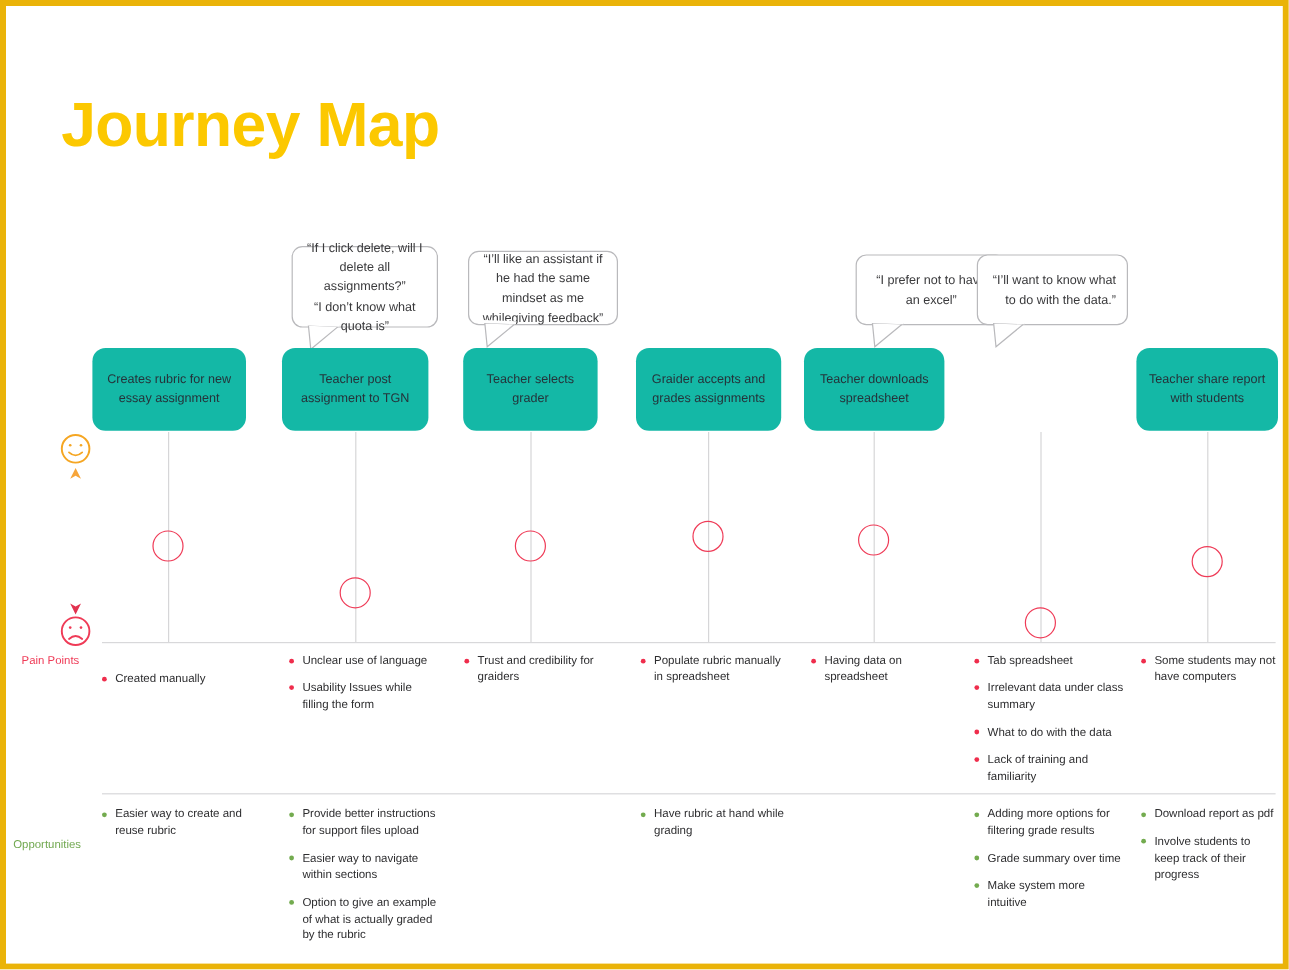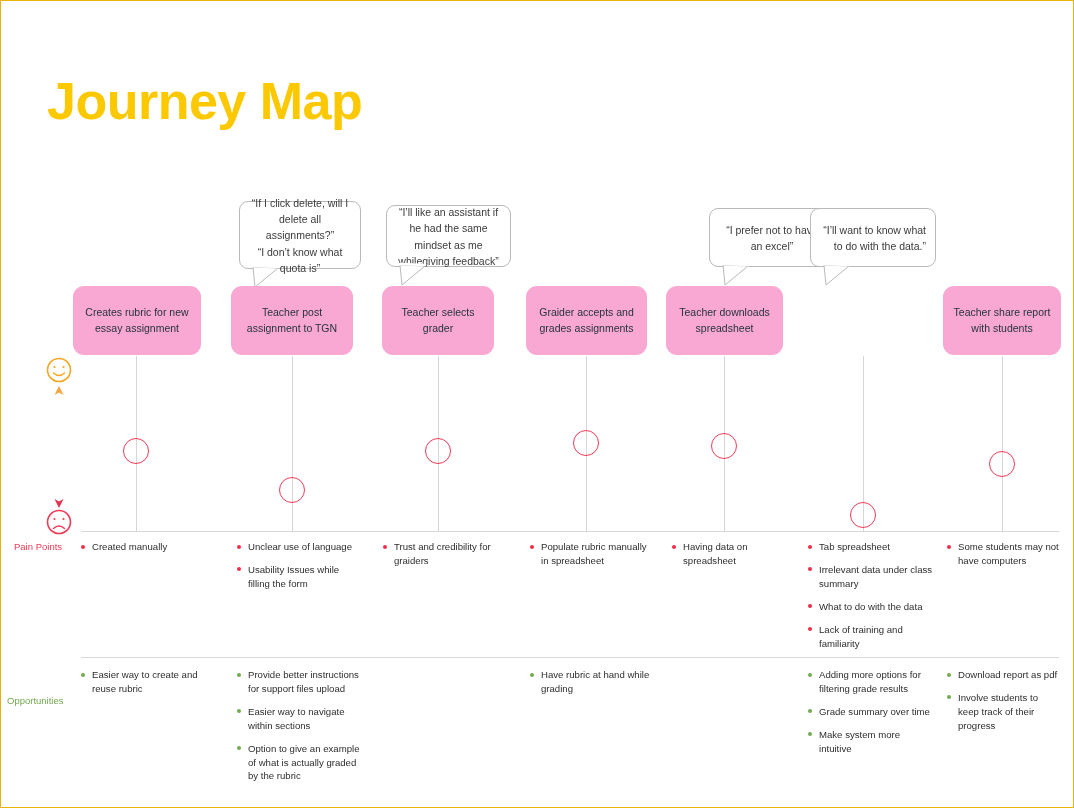--- a/index.html
+++ b/index.html
@@ -8,21 +8,21 @@
     background: #ffffff;
   }
   body {
     font-family: "Liberation Sans", sans-serif;
   }
   #page {
     position: relative;
     width: 1074px;
     height: 808px;
     background: #ffffff;
-    border: 1px solid #eab308;
+    border: 5px solid #eab308;
     box-sizing: border-box;
     overflow: hidden;
   }
 
   
   #title {
     position: absolute;
     left: 46px;
     top: 74px;
     font-size: 52px;
@@ -56,21 +56,21 @@
     bottom: -21px;
     width: 30px;
     height: 22px;
     overflow: visible;
   }
 
   
   .stage-box {
     position: absolute;
     box-sizing: border-box;
-    background: #f9a8d4;
+    background: #14b8a6;
     border-radius: 11px;
     color: #25333a;
     font-size: 10.5px;
     line-height: 1.5;
     text-align: center;
     display: flex;
     align-items: center;
     justify-content: center;
     padding: 4px 7px;
   }
@@ -247,21 +247,21 @@
   <div class="stage-box" style="left:942px; top:285px; width:118px; height:69px;">
     <span>Teacher share report with students</span>
   </div>
 
   <div class="divider" style="left:80px; top:530px; width:978px;"></div>
   <div class="divider" style="left:80px; top:656px; width:978px;"></div>
 
   <div class="row-label" id="pain-label">Pain Points</div>
   <div class="row-label" id="opp-label">Opportunities</div>
 
-  <div class="bullet-col pain" style="left:80px; top:539px; width:120px;">
+  <div class="bullet-col pain" style="left:80px; top:554px; width:120px;">
     <div class="bullet"><span class="dot"></span><span>Created manually</span></div>
   </div>
   <div class="bullet-col pain" style="left:236px; top:539px; width:120px;">
     <div class="bullet"><span class="dot"></span><span>Unclear use of language</span></div>
     <div class="bullet"><span class="dot"></span><span>Usability Issues while filling the form</span></div>
   </div>
   <div class="bullet-col pain" style="left:382px; top:539px; width:120px;">
     <div class="bullet"><span class="dot"></span><span>Trust and credibility for graiders</span></div>
   </div>
   <div class="bullet-col pain" style="left:529px; top:539px; width:122px;">

